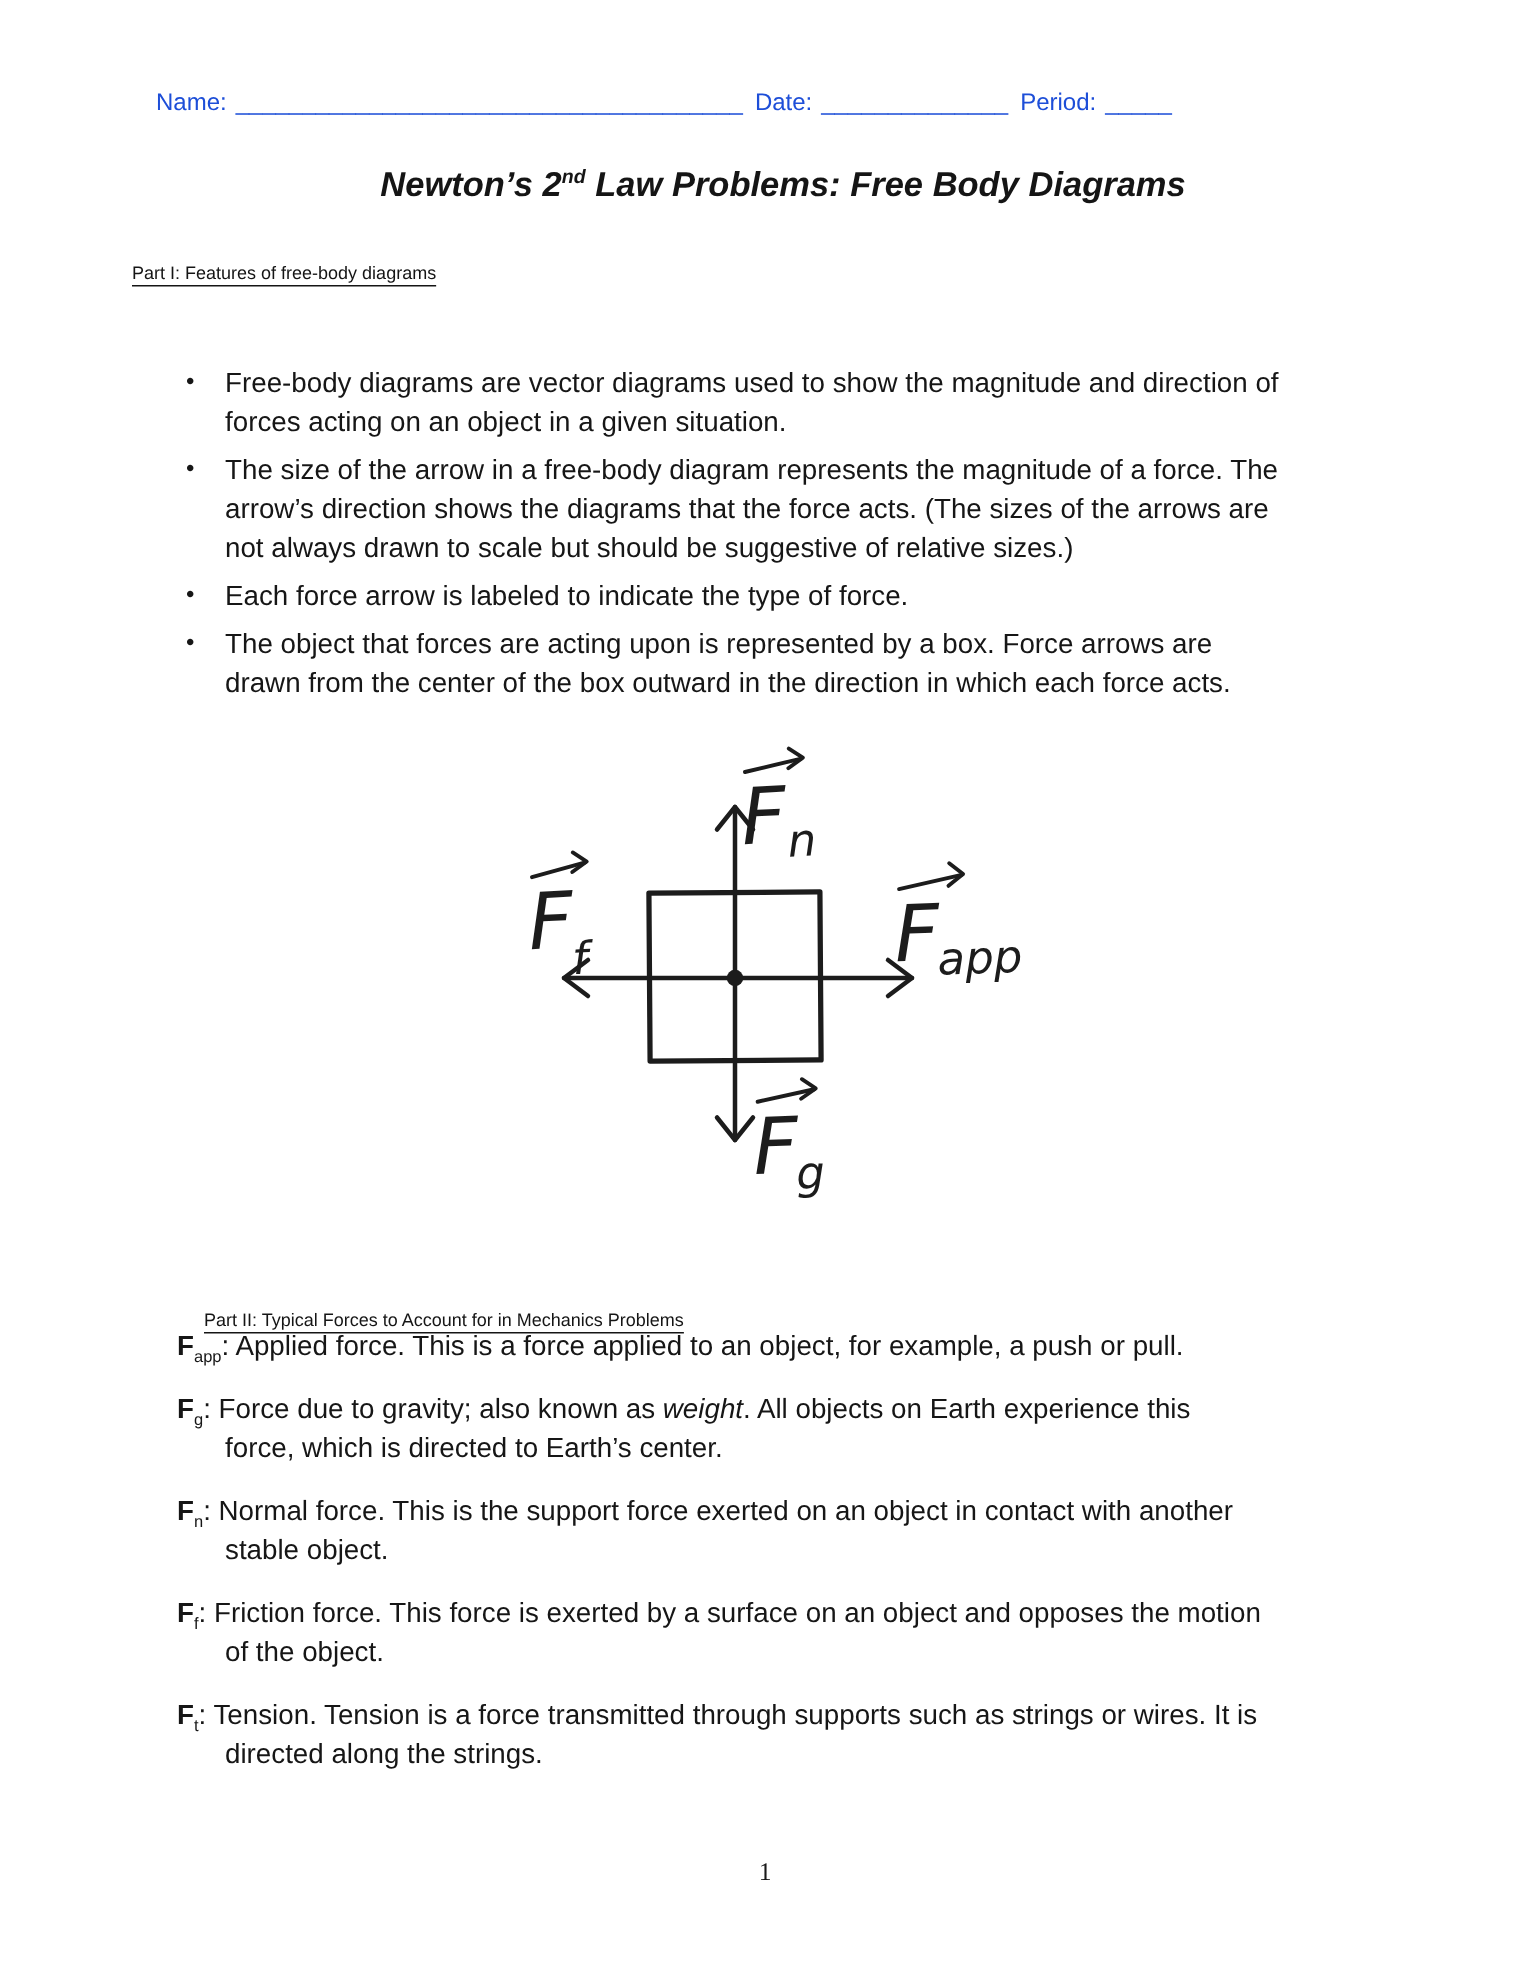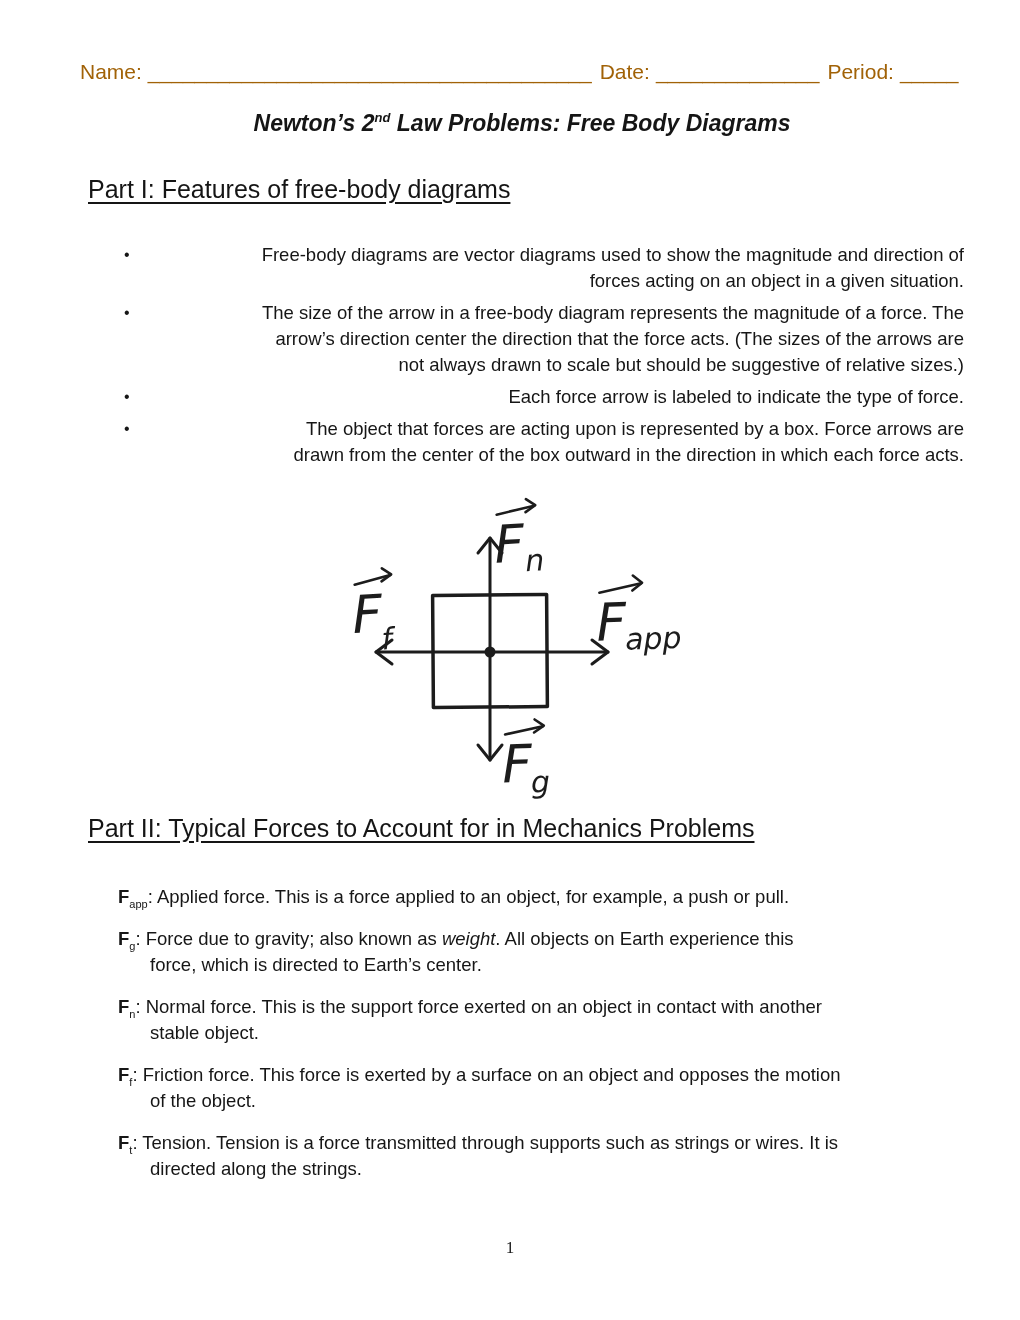--- a/index.html
+++ b/index.html
@@ -2,42 +2,42 @@
 <html><head>
 <meta charset="utf-8">
 <style>
   html,body{margin:0;padding:0;background:#ffffff;}
   .page{
     position:relative;width:1020px;height:1320px;background:#ffffff;
     font-family:"Liberation Sans","DejaVu Sans",sans-serif;color:#111;
     overflow:hidden;
   }
   
-  .header{position:absolute;left:80px;top:60px;width:850px;font-size:21px;white-space:nowrap;color:#a16207;}
+  .header{position:absolute;left:104px;top:60px;width:850px;font-size:16px;white-space:nowrap;color:#1d4ed8;}
   .header .lbl{margin-right:6px;}
   .header .blank{letter-spacing:0;margin-right:8px;}
   
   .title{
     position:absolute;left:12px;top:103px;width:1020px;text-align:center;
     font-size:23px;font-weight:bold;font-style:italic;color:#151515;margin:0;line-height:30px;
   }
   .title sup{font-size:13px;}
   
   .sect-heading{
-    position:absolute;left:88px;font-size:25px;color:#151515;
+    position:absolute;left:88px;font-size:12px;color:#151515;
     text-decoration:underline;text-underline-offset:4px;
   }
   .p1-heading{top:175px;}
-  .p2-heading{top:814px;}
+  .p2-heading{top:873px;margin-left:48px;}
   .p1-intro{position:absolute;left:120px;top:210px;font-size:18.5px;color:#161616;}
   
   .bullets{position:absolute;left:124px;top:242px;width:840px;}
   .bullet{display:flex;margin-bottom:6px;font-size:18.5px;line-height:26px;color:#161616;}
   .bullet .dot{width:26px;flex:0 0 26px;font-size:16px;}
-  .bullet .btext{flex:1;white-space:pre-line;text-align:right;}
+  .bullet .btext{flex:1;white-space:pre-line;}
   
   .p2-items{position:absolute;left:118px;top:868px;width:852px;}
   .p2item{
     white-space:pre-line;font-size:18.5px;line-height:26px;color:#161616;
     padding-left:32px;text-indent:-32px;margin-bottom:6px;margin-top:16px;
   }
   .p2item b{font-weight:bold;}
   .p2item sub{font-size:11px;line-height:0;}
   .p2item em{font-style:italic;}
   
@@ -68,21 +68,21 @@
 
   <div class="bullets">
     <div class="bullet">
         <span class="dot">•</span>
         <div class="btext">Free-body diagrams are vector diagrams used to show the magnitude and direction of
 forces acting on an object in a given situation.</div>
       </div>
     <div class="bullet">
         <span class="dot">•</span>
         <div class="btext">The size of the arrow in a free-body diagram represents the magnitude of a force. The
-arrow’s direction center the direction that the force acts. (The sizes of the arrows are
+arrow’s direction shows the diagrams that the force acts. (The sizes of the arrows are
 not always drawn to scale but should be suggestive of relative sizes.)</div>
       </div>
     <div class="bullet">
         <span class="dot">•</span>
         <div class="btext">Each force arrow is labeled to indicate the type of force.</div>
       </div>
     <div class="bullet">
         <span class="dot">•</span>
         <div class="btext">The object that forces are acting upon is represented by a box. Force arrows are
 drawn from the center of the box outward in the direction in which each force acts.</div>

